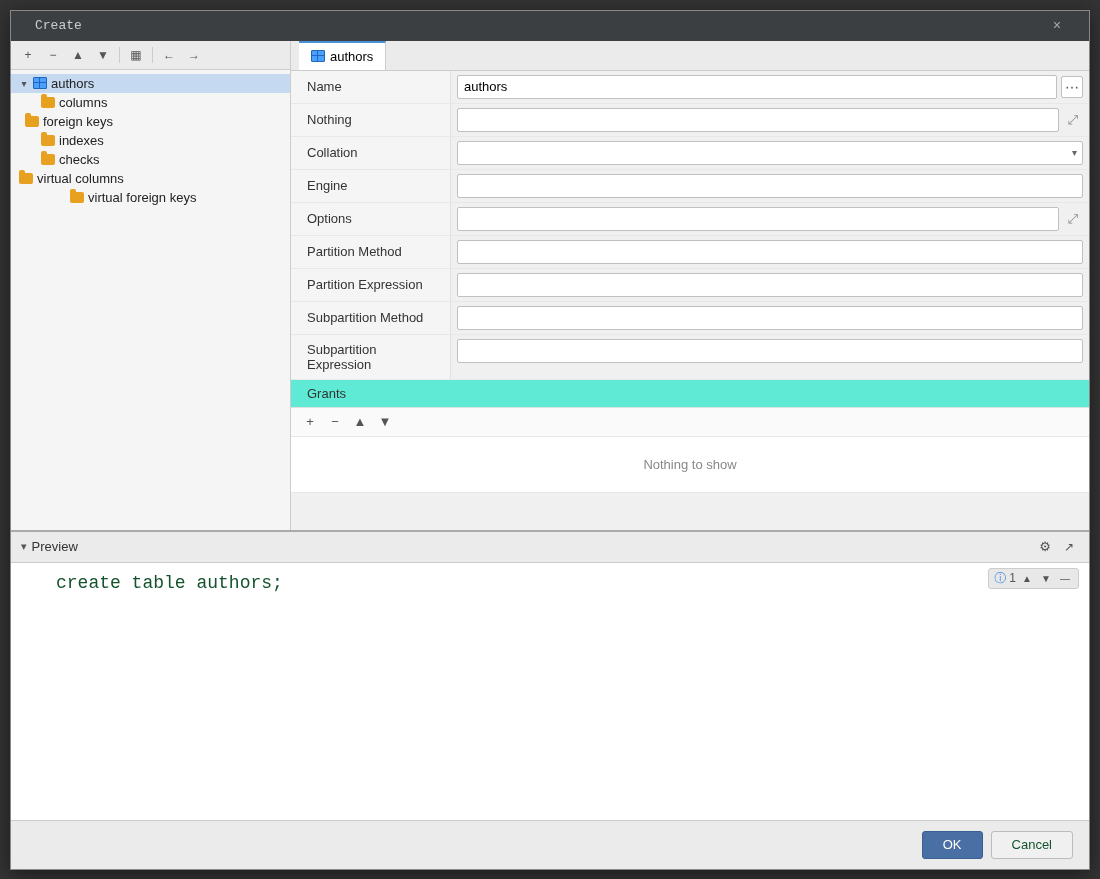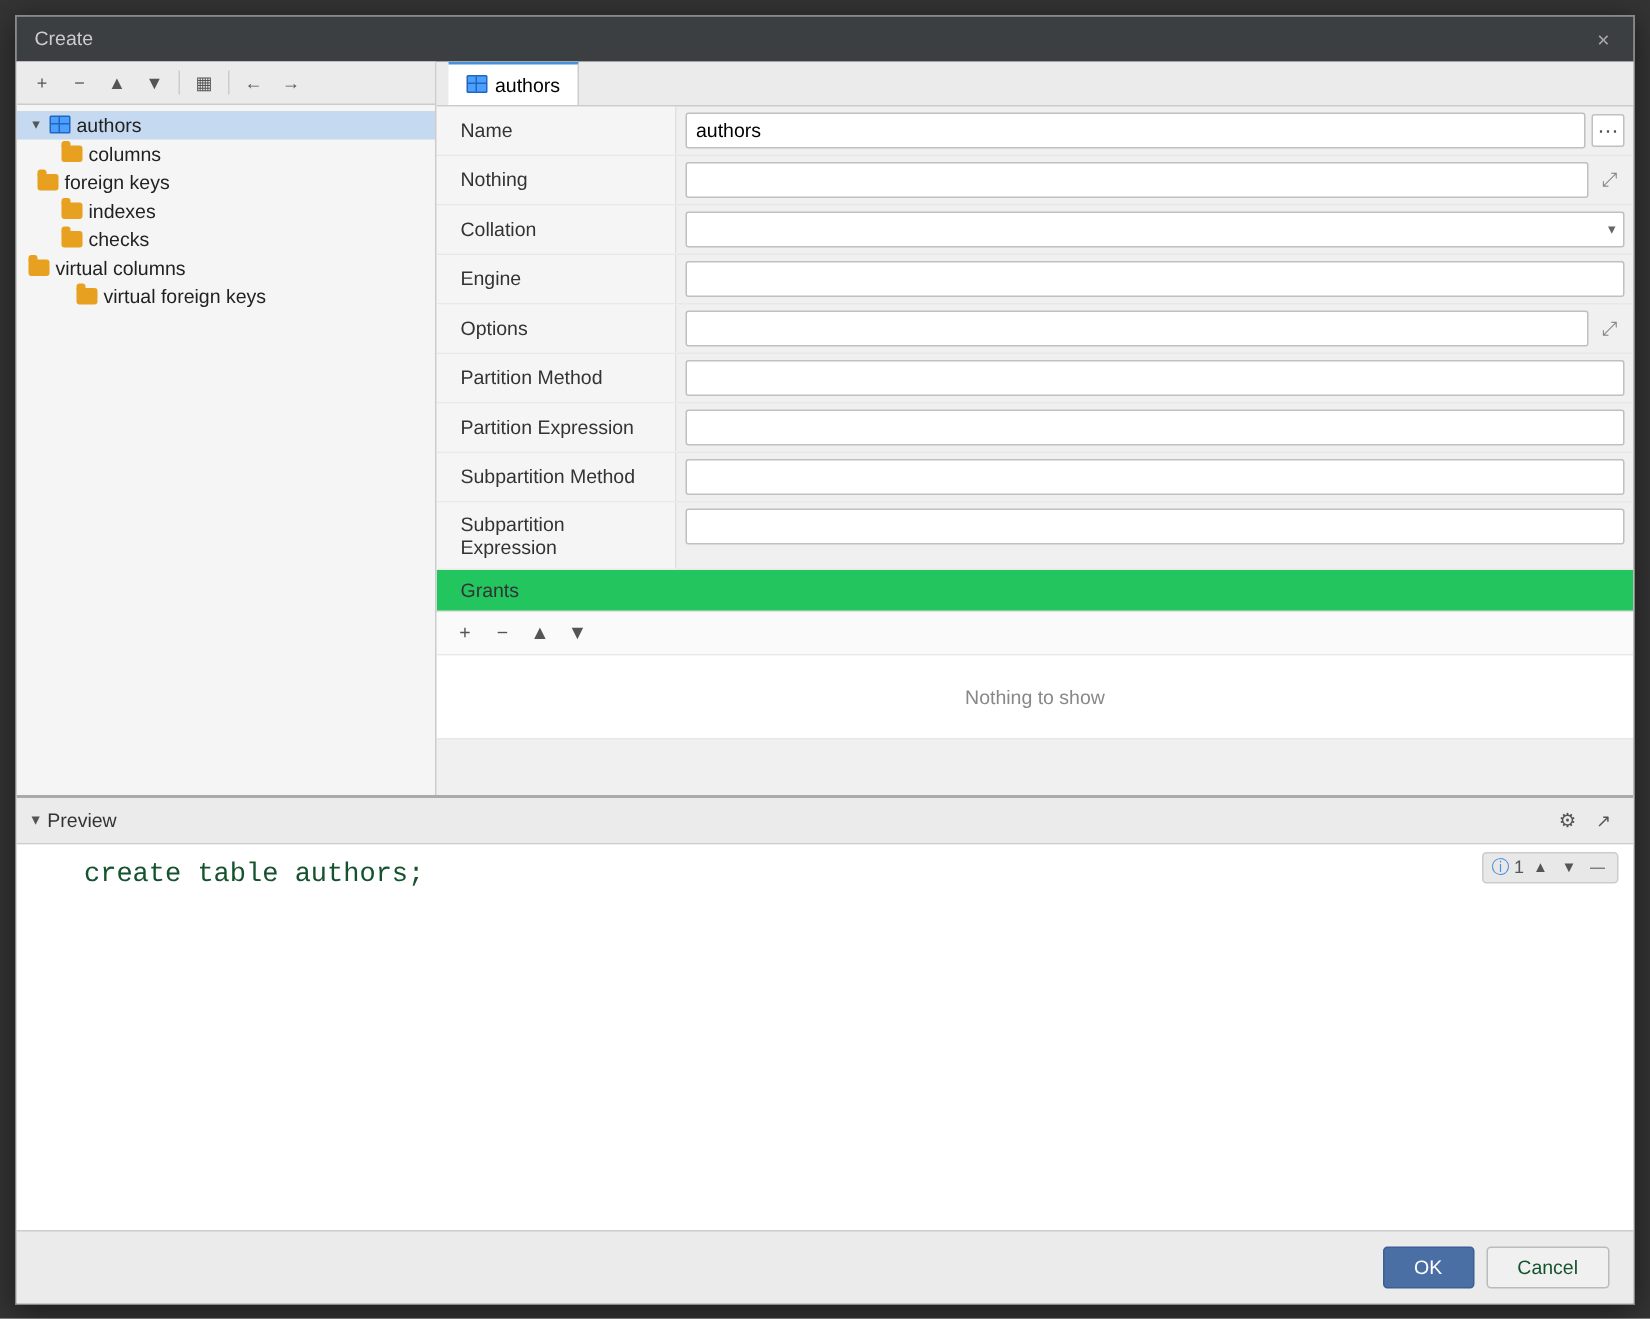--- a/index.html
+++ b/index.html
@@ -31,25 +31,26 @@
       border: 1px solid #888;
       display: flex;
       flex-direction: column;
       box-shadow: 0 4px 20px rgba(0,0,0,0.5);
     }
 
     
     .title-bar {
       background: #3c3f41;
       color: #fff;
-      padding: 7px 12px;
+      padding: 7px 24px;
       display: flex;
       align-items: center;
       justify-content: space-between;
       flex-shrink: 0;
+      font-family: Liberation Mono, monospace;
     }
     .title-bar-title {
       font-size: 13px;
       color: #ccc;
     }
     .title-bar-close {
       width: 16px;
       height: 16px;
       cursor: pointer;
       display: flex;
@@ -280,21 +281,21 @@
 
     
     .grants-section {
       border-bottom: 1px solid #e8e8e8;
     }
 
     .grants-label-row {
       display: flex;
       align-items: flex-end;
       padding: 6px 12px 6px 16px;
-      background: #22c55e;
+      background: #5eead4;
       border-bottom: 1px solid #e0e0e0;
     }
 
     .grants-label {
       font-size: 13px;
       color: #333;
     }
 
     .grants-toolbar {
       display: flex;
@@ -546,21 +547,21 @@
               <span class="tree-item-label">indexes</span>
             </div>
             <div class="tree-item" style="padding-left: 30px;">
               <span class="icon-folder"></span>
               <span class="tree-item-label">checks</span>
             </div>
             <div class="tree-item" style="">
               <span class="icon-folder"></span>
               <span class="tree-item-label">virtual columns</span>
             </div>
-            <div class="tree-item" style="padding-left: 40px;">
+            <div class="tree-item" style="padding-left: 40px; margin-left: 19px;">
               <span class="icon-folder"></span>
               <span class="tree-item-label">virtual foreign keys</span>
             </div>
           </div>
         </div>
 
         <div class="form-panel">
 
           <div class="tab-header">
             <div class="tab active">

